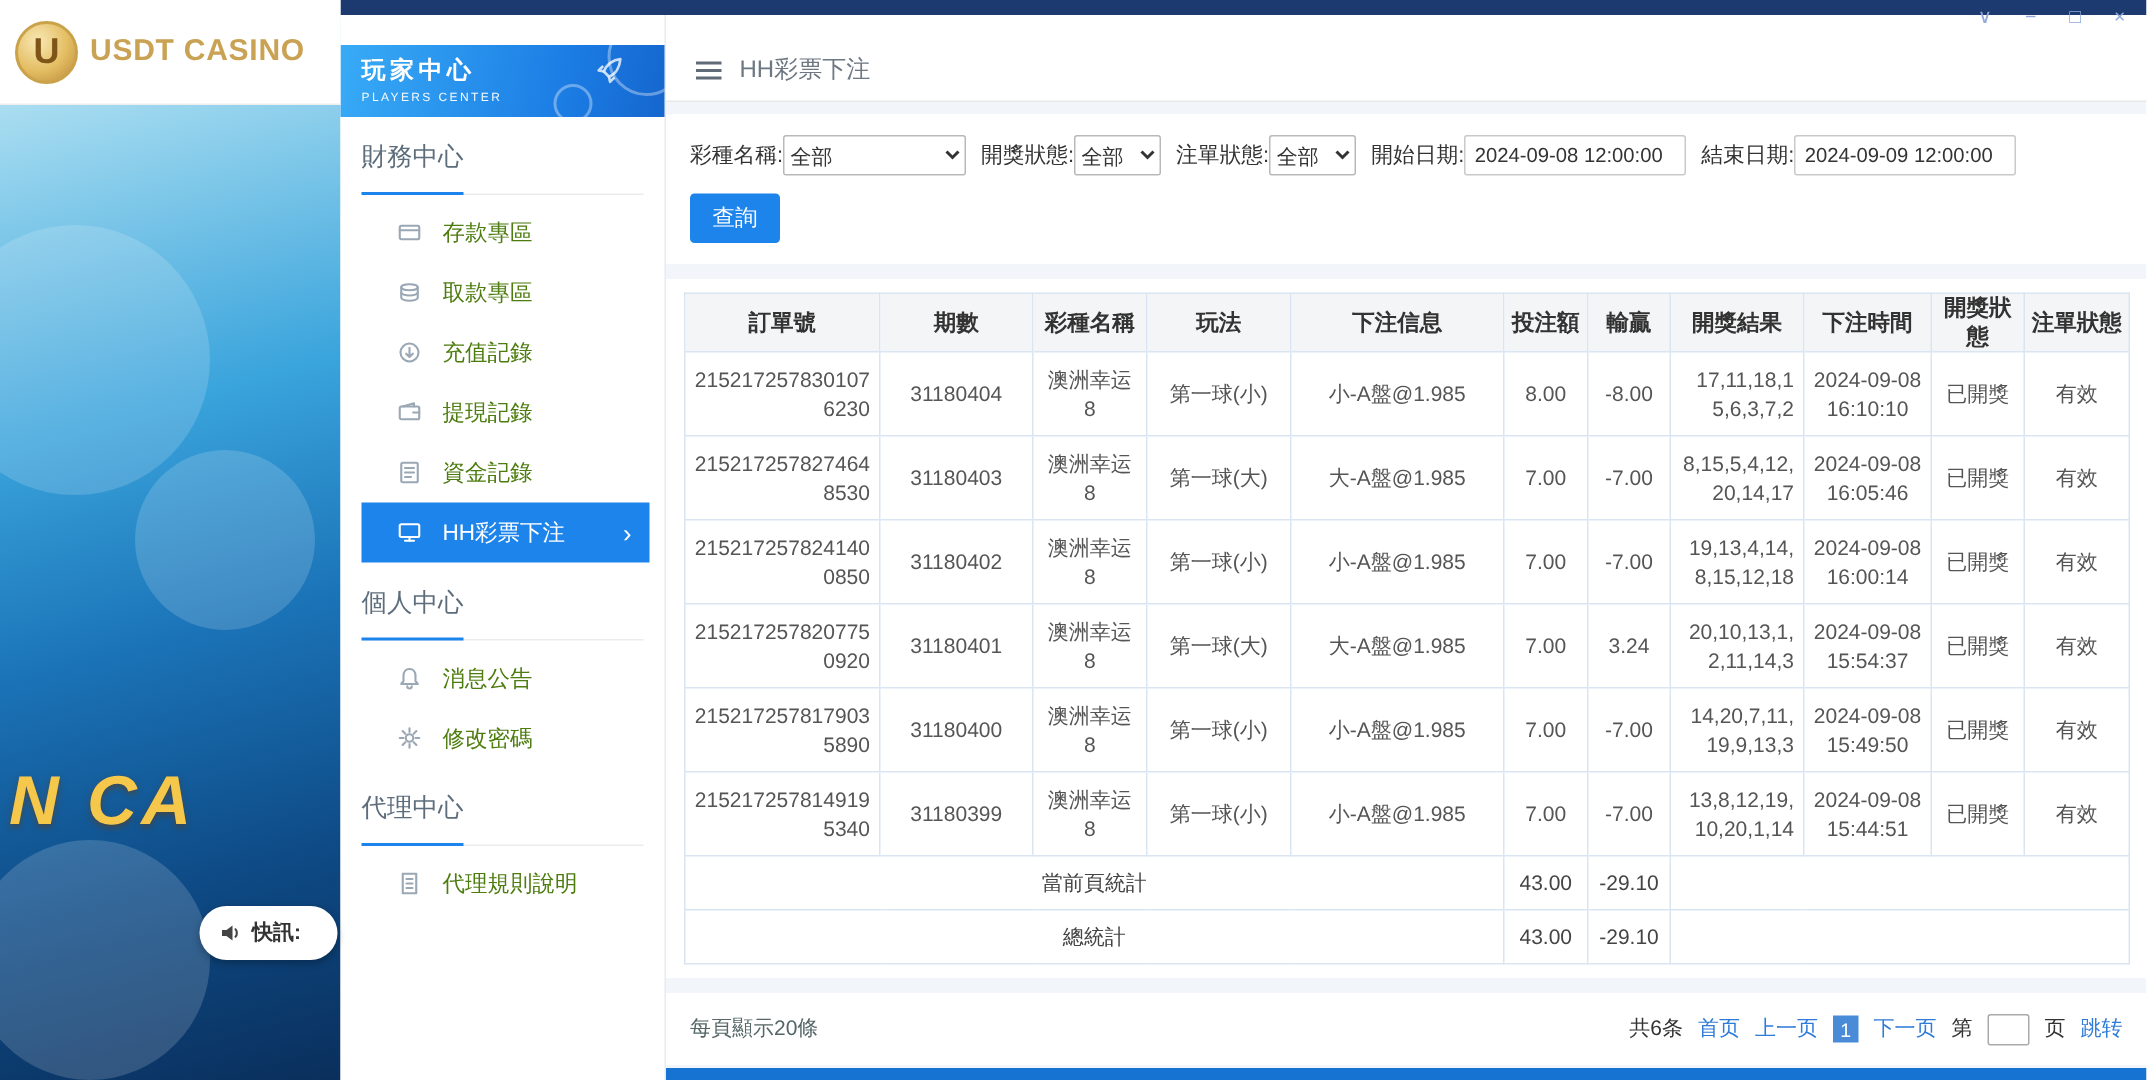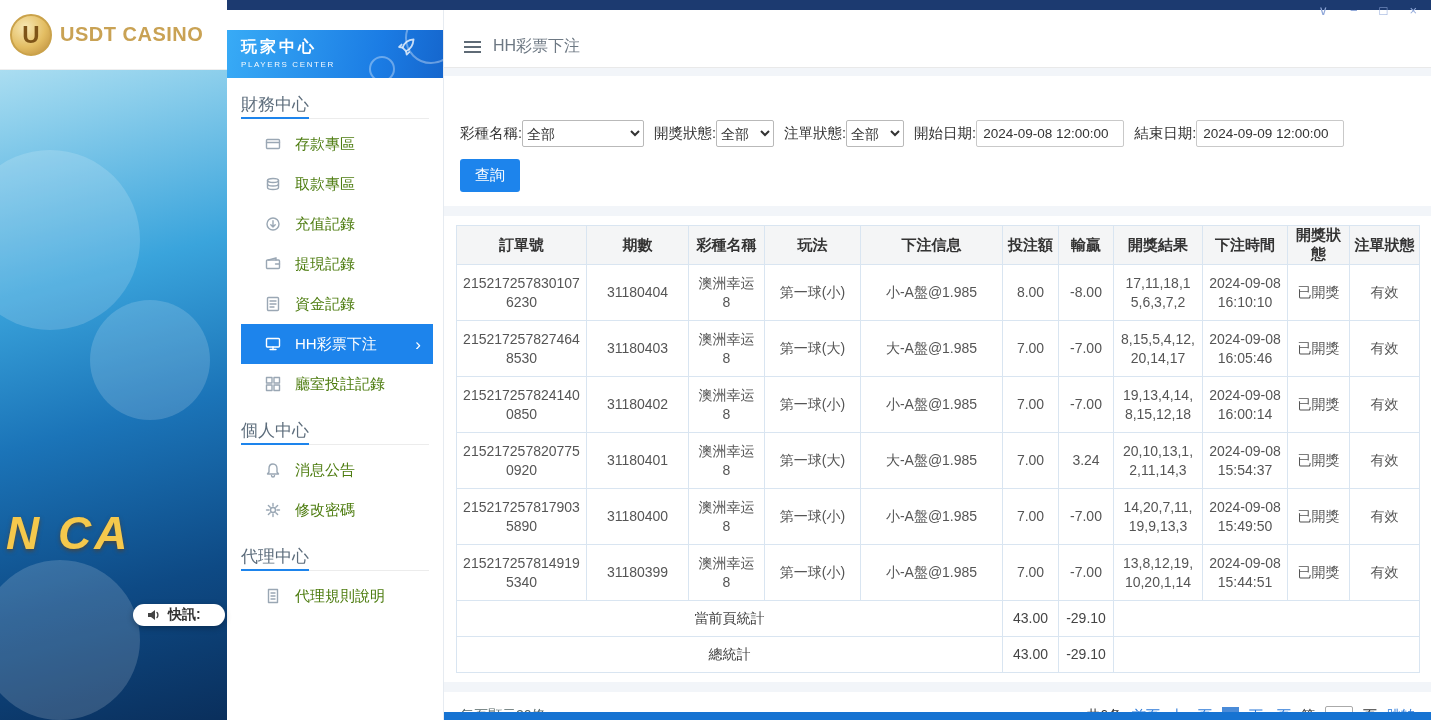--- a/index.html
+++ b/index.html
@@ -17,73 +17,73 @@
   .art-bubble{position:absolute;border-radius:50%;background:rgba(255,255,255,.16);}
   .art-caption{position:absolute;left:6px;top:506px;font-size:46px;font-weight:bold;font-style:italic;
     color:#f5c84c;text-shadow:0 2px 4px rgba(110,55,0,.55);letter-spacing:3px;}
   .logo-band{position:absolute;left:0;top:0;width:227px;height:70px;background:#fff;
     display:flex;align-items:center;padding-left:10px;border-bottom:1px solid #eee;z-index:2;}
   .logo-coin{width:42px;height:42px;border-radius:50%;flex:0 0 42px;
     background:radial-gradient(circle at 35% 30%,#f8e8b4,#e3bd62 55%,#b9893a);
     border:2px solid #caa24a;display:flex;align-items:center;justify-content:center;
     color:#7e5418;font-weight:bold;font-size:24px;}
   .logo-text{margin-left:8px;font-size:20px;font-weight:bold;color:var(--gold);letter-spacing:.5px;}
-  .ticker{position:absolute;left:133px;top:604px;height:22px;width:92px;background:#fff;
+  .ticker{position:absolute;left:133px;top:604px;height:36px;width:92px;background:#fff;
     border-radius:18px;display:flex;align-items:center;gap:6px;padding:0 8px 0 13px;
     box-shadow:0 2px 6px rgba(0,0,0,.3);font-weight:bold;color:#333;font-size:14px;z-index:3;}
 
   
   .titlebar{position:absolute;left:227px;top:0;width:1204px;height:10px;background:var(--titlebar);}
   .win-controls{position:absolute;top:3px;right:14px;display:flex;gap:22px;
     color:#8fa7d9;font-size:13px;z-index:9;line-height:16px;}
   .win-controls span{cursor:default;}
 
   
   .sidebar{position:absolute;left:227px;top:10px;width:217px;height:710px;background:#fff;
     border-right:1px solid #e6ebf1;}
   .player-header{margin-top:20px;height:48px;position:relative;overflow:hidden;color:#fff;
     background:linear-gradient(100deg,#38abf6 0%,#1b7ce4 70%,#1566cd 100%);padding:7px 15px 0 14px;}
   .ph-title{font-size:16px;font-weight:bold;letter-spacing:3px;}
   .ph-sub{font-size:8px;letter-spacing:1.6px;opacity:.95;margin-top:2px;}
   .ph-circle{position:absolute;border:2px solid rgba(255,255,255,.35);border-radius:50%;}
   .ph-rocket{position:absolute;right:26px;top:6px;opacity:.85;}
   .section-label{margin:15px 14px 5px;border-bottom:1px solid #ececec;font-size:17px;color:#5d6d7c;}
-  .section-label span{display:inline-block;padding-bottom:1px;border-bottom:2px solid var(--accent);margin-bottom:-1px;}
+  .section-label span{display:inline-block;padding-bottom:12px;border-bottom:2px solid var(--accent);margin-bottom:-1px;}
   .menu-item{margin:0 10px 0 14px;height:40px;display:flex;align-items:center;gap:14px;
     padding-left:24px;font-size:15px;color:#4d7c0f;cursor:pointer;position:relative;}
   .mi-icon{width:16px;height:16px;color:#9aa7b4;display:flex;flex:0 0 16px;}
   .menu-item.active{background:var(--accent);color:#fff;}
   .menu-item.active .mi-icon{color:#fff;}
   .mi-chevron{position:absolute;right:12px;font-size:17px;line-height:1;}
 
   
   .main{position:absolute;left:444px;top:10px;width:987px;height:710px;background:#f2f5f9;}
   .topbar{height:58px;background:#fff;border-bottom:1px solid #e9e9e9;display:flex;
     align-items:center;gap:12px;padding:16px 0 0 20px;}
   .hamburger{width:17px;display:flex;flex-direction:column;gap:3px;cursor:pointer;}
   .hamburger i{height:2px;background:#5f6b76;display:block;}
   .page-title{font-size:16px;color:#6d7883;}
   .filter-card{margin-top:8px;background:#fff;padding:14px 16px;}
-  .filter-row{display:flex;align-items:center;gap:0;font-size:14.5px;color:#333;margin-top:30px;}
+  .filter-row{display:flex;align-items:center;gap:0;font-size:14.5px;color:#333;}
   .filter-row label{margin-left:10px;}
   .filter-row label:first-child{margin-left:0;}
   select.sel{height:27px;border:1px solid #b9b9b9;background:#fff;font-size:14px;color:#333;border-radius:2px;}
   .sel.wide{width:122px;} .sel.small{width:58px;}
   input.date{width:148px;height:27px;border:1px solid #c9c9c9;font-size:13.5px;color:#333;
     padding:0 6px;border-radius:2px;}
   .btn-row{margin-top:12px;}
   .btn-search{background:var(--accent);color:#fff;border:none;font-size:15px;
     padding:7px 15px;border-radius:3px;cursor:pointer;}
   .table-card{margin-top:10px;background:#fff;padding:9px 12px;}
   table.bets{border-collapse:collapse;width:963px;table-layout:fixed;}
   .bets th,.bets td{border:1px solid #d9e5f1;overflow:hidden;}
   .bets th{background:#f4f5f6;height:36px;font-size:15px;color:#333;font-weight:bold;padding:0 1px;}
   .bets td{font-size:14px;color:#555;text-align:center;padding:8px 6px;word-break:break-all;line-height:1.35;}
   .bets tr.data-row td{height:56px;}
-  .bets td.al{text-align:center;}
+  .bets td.al{text-align:right;}
   .bets tr.summary td{height:36px;padding:6px;color:#444;}
   .footer-bar{margin-top:10px;background:#fff;height:48px;display:flex;align-items:center;
     justify-content:space-between;padding:0 16px;font-size:14px;color:#566;}
   .pager{display:flex;align-items:center;gap:10px;color:#333;}
   .pager a{color:var(--link);text-decoration:none;cursor:pointer;}
   .page-cur{background:#4a8bd8;color:#fff;min-width:17px;height:18px;display:flex;
     align-items:center;justify-content:center;font-size:13px;padding:0 2px;}
   .jump-input{width:28px;height:21px;border:1px solid #aaa;border-radius:2px;}
   .bottom-strip{position:absolute;left:444px;bottom:0;width:987px;height:8px;background:var(--bottom-strip);}
 </style>
@@ -187,31 +187,20 @@
       <div class="menu-item active">
         <span class="mi-icon">
           <svg width="16" height="16" viewBox="0 0 16 16" fill="none" stroke="currentColor" stroke-width="1.4" stroke-linecap="round" stroke-linejoin="round">
             <rect x="1.5" y="2.5" width="13" height="8.5" rx="1"></rect>
             <line x1="8" y1="11" x2="8" y2="13.5"></line>
             <line x1="5" y1="13.5" x2="11" y2="13.5"></line>
           </svg>
         </span>
         <span>HH彩票下注</span>
         <span class="mi-chevron">›</span>
-      </div>
-      <div class="menu-item">
-        <span class="mi-icon">
-          <svg width="16" height="16" viewBox="0 0 16 16" fill="none" stroke="currentColor" stroke-width="1.4" stroke-linecap="round" stroke-linejoin="round">
-            <rect x="1.5" y="1.5" width="5.5" height="5.5"></rect>
-            <rect x="9" y="1.5" width="5.5" height="5.5"></rect>
-            <rect x="1.5" y="9" width="5.5" height="5.5"></rect>
-            <rect x="9" y="9" width="5.5" height="5.5"></rect>
-          </svg>
-        </span>
-        <span>廳室投註記錄</span>
       </div>
       <div class="section-label"><span>個人中心</span></div>
       <div class="menu-item">
         <span class="mi-icon">
           <svg width="16" height="16" viewBox="0 0 16 16" fill="none" stroke="currentColor" stroke-width="1.4" stroke-linecap="round" stroke-linejoin="round">
             <path d="M8 2 C5.5 2 4 4 4 6.5 V10 L2.5 12 H13.5 L12 10 V6.5 C12 4 10.5 2 8 2 Z"></path>
             <path d="M6.5 13.5 a1.5 1.5 0 0 0 3 0"></path>
           </svg>
         </span>
         <span>消息公告</span>

